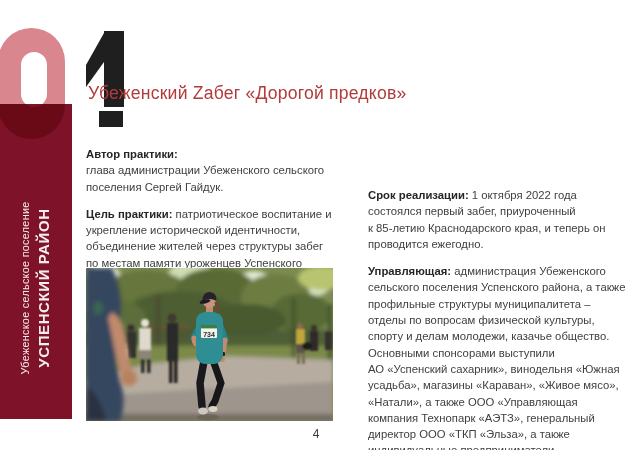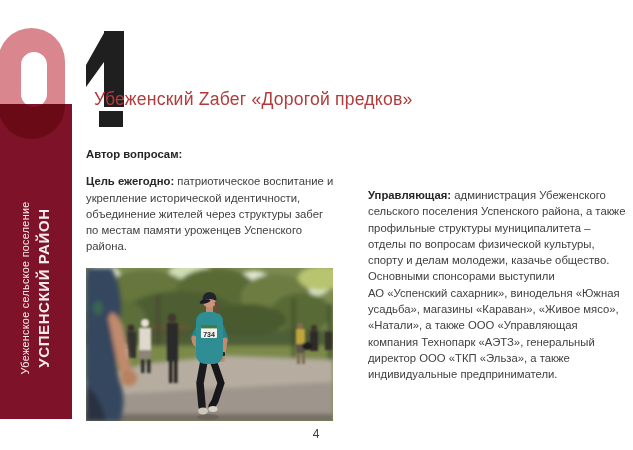--- a/index.html
+++ b/index.html
@@ -10,21 +10,21 @@
   .sidebar-rotated{position:absolute;left:50%;top:50%;
         transform:translate(-50%,-50%) rotate(-90deg) translateX(-26px);
         transform-origin:center;white-space:nowrap;text-align:center;
         color:#f6ecee;line-height:1.4;}
   .sb-line1{display:block;font-size:10.8px;letter-spacing:0.3px;font-weight:400;}
   .sb-line2{display:block;font-size:15px;font-weight:700;letter-spacing:0.6px;}
   
   .digit-zero{position:absolute;left:-4px;top:27px;width:72px;height:116px;mix-blend-mode:multiply;}
   .digit-one{position:absolute;left:84px;top:30px;width:42px;height:100px;}
   
-  .title{position:absolute;left:88px;top:83px;margin:6px;font-size:17.6px;font-weight:400;
+  .title{position:absolute;left:88px;top:83px;margin:0;font-size:17.6px;font-weight:400;
          color:#b23b3b;letter-spacing:0.2px;white-space:nowrap;}
   
   .col{position:absolute;width:258px;font-size:11.3px;line-height:16.3px;color:#404040;}
   .col-left{left:86px;top:146px;}
   .col-right{left:368px;top:187px;}
   .col p{margin:0 0 11px 0;}
   .lead{font-weight:700;color:#262626;}
   .lead-block{display:block;}
   .txt{white-space:pre-line;color:#404040;}
   
@@ -55,28 +55,33 @@
     <g fill="#1f1f1f">
       <rect x="20" y="1" width="20" height="76"></rect>
       <polygon points="20,3 2,35 2,57 20,32"></polygon>
       <rect x="15" y="81" width="24" height="16"></rect>
     </g>
   </svg>
 
   <h1 class="title">Убеженский Zабег «Дорогой предков»</h1>
 
   <div class="col col-left">
-    <p><span class="lead lead-block">Автор вопросам:</span></p>
-    <p><span class="lead">Цель ежегодно:</span> <span class="txt">патриотическое воспитание и
+    <p><span class="lead lead-block">Автор практики:</span><span class="txt">глава администрации Убеженского сельского
+поселения Сергей Гайдук.</span></p>
+    <p><span class="lead">Цель практики:</span> <span class="txt">патриотическое воспитание и
 укрепление исторической идентичности,
 объединение жителей через структуры забег
 по местам памяти уроженцев Успенского района.</span></p>
   </div>
 
   <div class="col col-right">
+    <p><span class="lead">Срок реализации:</span> <span class="txt">1 октября 2022 года
+состоялся первый забег, приуроченный
+к 85-летию Краснодарского края, и теперь он
+проводится ежегодно.</span></p>
     <p><span class="lead">Управляющая:</span> <span class="txt">администрация Убеженского
 сельского поселения Успенского района, а также
 профильные структуры муниципалитета –
 отделы по вопросам физической культуры,
 спорту и делам молодежи, казачье общество.
 Основными спонсорами выступили
 АО «Успенский сахарник», винодельня «Южная
 усадьба», магазины «Караван», «Живое мясо»,
 «Натали», а также ООО «Управляющая
 компания Технопарк «АЭТЗ», генеральный

